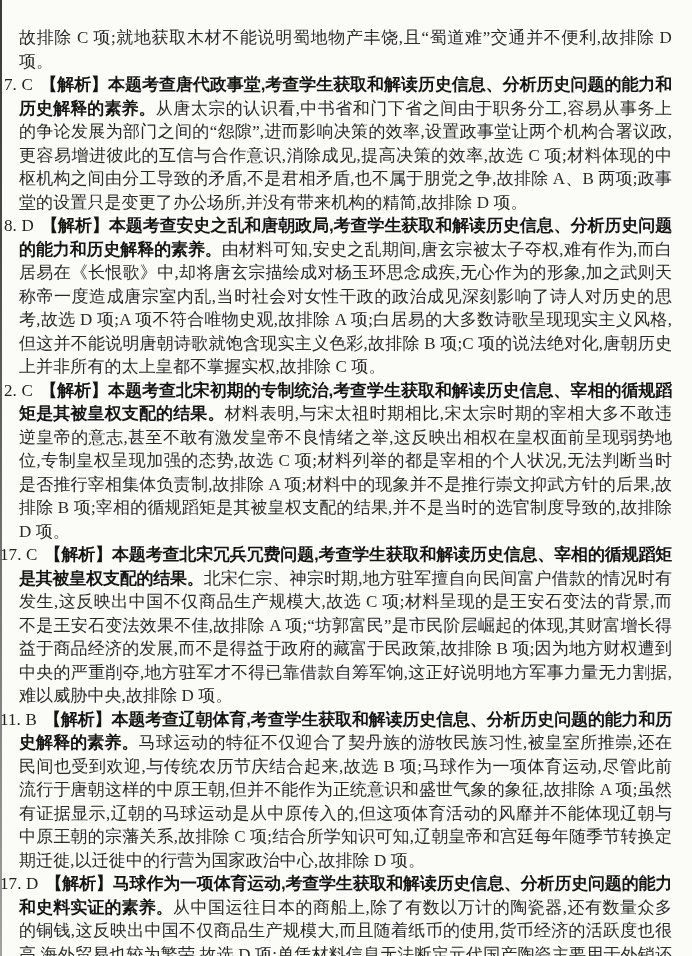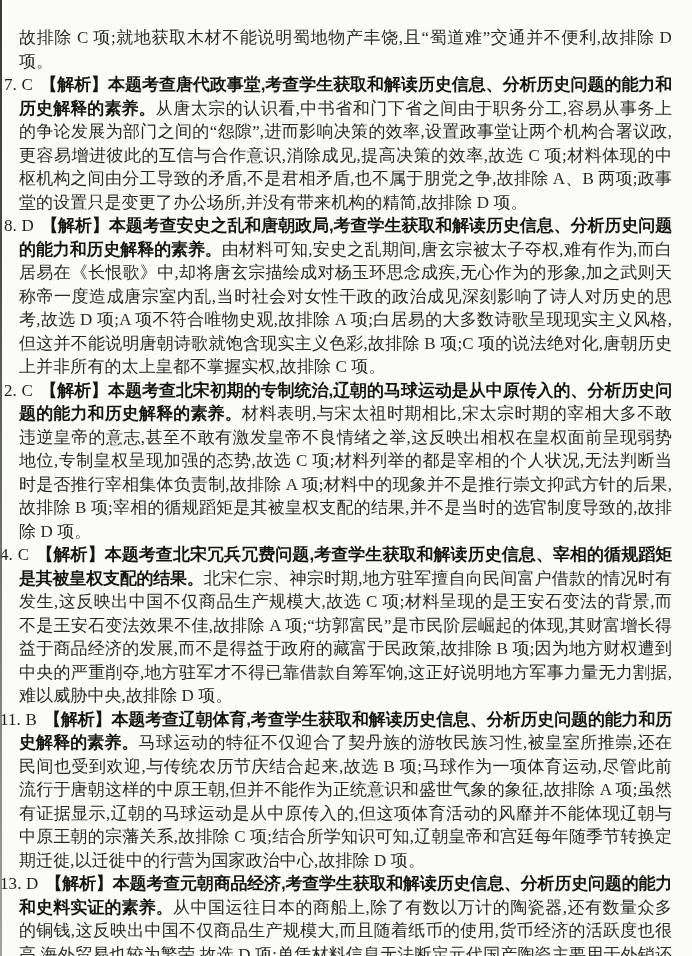--- a/index.html
+++ b/index.html
@@ -44,20 +44,20 @@
 
 <div class="page">
   <div class="scan-edge"></div>
 
   <p class="cont">故排除 C 项;就地获取木材不能说明蜀地物产丰饶,且“蜀道难”交通并不便利,故排除 D 项。</p>
 
   <p class="item d1"><span class="label">7. C</span><span class="tag">【解析】</span><span class="lead">本题考查唐代政事堂,考查学生获取和解读历史信息、分析历史问题的能力和历史解释的素养。</span><span class="body">从唐太宗的认识看,中书省和门下省之间由于职务分工,容易从事务上的争论发展为部门之间的“怨隙”,进而影响决策的效率,设置政事堂让两个机构合署议政,更容易增进彼此的互信与合作意识,消除成见,提高决策的效率,故选 C 项;材料体现的中枢机构之间由分工导致的矛盾,不是君相矛盾,也不属于朋党之争,故排除 A、B 两项;政事堂的设置只是变更了办公场所,并没有带来机构的精简,故排除 D 项。</span></p>
 
   <p class="item d1"><span class="label">8. D</span><span class="tag">【解析】</span><span class="lead">本题考查安史之乱和唐朝政局,考查学生获取和解读历史信息、分析历史问题的能力和历史解释的素养。</span><span class="body">由材料可知,安史之乱期间,唐玄宗被太子夺权,难有作为,而白居易在《长恨歌》中,却将唐玄宗描绘成对杨玉环思念成疾,无心作为的形象,加之武则天称帝一度造成唐宗室内乱,当时社会对女性干政的政治成见深刻影响了诗人对历史的思考,故选 D 项;A 项不符合唯物史观,故排除 A 项;白居易的大多数诗歌呈现现实主义风格,但这并不能说明唐朝诗歌就饱含现实主义色彩,故排除 B 项;C 项的说法绝对化,唐朝历史上并非所有的太上皇都不掌握实权,故排除 C 项。</span></p>
 
-  <p class="item d1"><span class="label">2. C</span><span class="tag">【解析】</span><span class="lead">本题考查北宋初期的专制统治,辽朝的马球运动是从中原传入的、分析历史问题的能力和历史解释的素养。</span><span class="body">材料表明,与宋太祖时期相比,宋太宗时期的宰相大多不敢违逆皇帝的意志,甚至不敢有激发皇帝不良情绪之举,这反映出相权在皇权面前呈现弱势地位,专制皇权呈现加强的态势,故选 C 项;材料列举的都是宰相的个人状况,无法判断当时是否推行宰相集体负责制,故排除 A 项;材料中的现象并不是推行崇文抑武方针的后果,故排除 B 项;宰相的循规蹈矩是其被皇权支配的结果,并不是当时的选官制度导致的,故排除 D 项。</span></p>
+  <p class="item d1"><span class="label">2. C</span><span class="tag">【解析】</span><span class="lead">本题考查北宋初期的专制统治,考查学生获取和解读历史信息、宰相的循规蹈矩是其被皇权支配的结果。</span><span class="body">材料表明,与宋太祖时期相比,宋太宗时期的宰相大多不敢违逆皇帝的意志,甚至不敢有激发皇帝不良情绪之举,这反映出相权在皇权面前呈现弱势地位,专制皇权呈现加强的态势,故选 C 项;材料列举的都是宰相的个人状况,无法判断当时是否推行宰相集体负责制,故排除 A 项;材料中的现象并不是推行崇文抑武方针的后果,故排除 B 项;宰相的循规蹈矩是其被皇权支配的结果,并不是当时的选官制度导致的,故排除 D 项。</span></p>
 
-  <p class="item d2"><span class="label">4. C</span><span class="tag">【解析】</span><span class="lead">本题考查北宋冗兵冗费问题,考查学生获取和解读历史信息、宰相的循规蹈矩是其被皇权支配的结果。</span><span class="body">北宋仁宗、神宗时期,地方驻军擅自向民间富户借款的情况时有发生,这反映出中国不仅商品生产规模大,故选 C 项;材料呈现的是王安石变法的背景,而不是王安石变法效果不佳,故排除 A 项;“坊郭富民”是市民阶层崛起的体现,其财富增长得益于商品经济的发展,而不是得益于政府的藏富于民政策,故排除 B 项;因为地方财权遭到中央的严重削夺,地方驻军才不得已靠借款自筹军饷,这正好说明地方军事力量无力割据,难以威胁中央,故排除 D 项。</span></p>
+  <p class="item d2"><span class="label">17. C</span><span class="tag">【解析】</span><span class="lead">本题考查北宋冗兵冗费问题,考查学生获取和解读历史信息、宰相的循规蹈矩是其被皇权支配的结果。</span><span class="body">北宋仁宗、神宗时期,地方驻军擅自向民间富户借款的情况时有发生,这反映出中国不仅商品生产规模大,故选 C 项;材料呈现的是王安石变法的背景,而不是王安石变法效果不佳,故排除 A 项;“坊郭富民”是市民阶层崛起的体现,其财富增长得益于商品经济的发展,而不是得益于政府的藏富于民政策,故排除 B 项;因为地方财权遭到中央的严重削夺,地方驻军才不得已靠借款自筹军饷,这正好说明地方军事力量无力割据,难以威胁中央,故排除 D 项。</span></p>
 
   <p class="item d2"><span class="label">11. B</span><span class="tag">【解析】</span><span class="lead">本题考查辽朝体育,考查学生获取和解读历史信息、分析历史问题的能力和历史解释的素养。</span><span class="body">马球运动的特征不仅迎合了契丹族的游牧民族习性,被皇室所推崇,还在民间也受到欢迎,与传统农历节庆结合起来,故选 B 项;马球作为一项体育运动,尽管此前流行于唐朝这样的中原王朝,但并不能作为正统意识和盛世气象的象征,故排除 A 项;虽然有证据显示,辽朝的马球运动是从中原传入的,但这项体育活动的风靡并不能体现辽朝与中原王朝的宗藩关系,故排除 C 项;结合所学知识可知,辽朝皇帝和宫廷每年随季节转换定期迁徙,以迁徙中的行营为国家政治中心,故排除 D 项。</span></p>
 
-  <p class="item d2"><span class="label">13. D</span><span class="tag">【解析】</span><span class="lead">本题考查元朝商品经济,考查学生获取和解读历史信息、分析历史问题的能力和史料实证的素养。</span><span class="body">从中国运往日本的商船上,除了有数以万计的陶瓷器,还有数量众多的铜钱,这反映出中国不仅商品生产规模大,而且随着纸币的使用,货币经济的活跃度也很高,海外贸易也较为繁荣,故选 D 项;单凭材料信息无法断定元代国产陶瓷主要用于外销还是供国人使用,故排除 A 项;大量铜钱出口日本,并不能说明中国对日贸易存在逆差,还需要参</span></p>
+  <p class="item d2"><span class="label">17. D</span><span class="tag">【解析】</span><span class="lead">马球作为一项体育运动,考查学生获取和解读历史信息、分析历史问题的能力和史料实证的素养。</span><span class="body">从中国运往日本的商船上,除了有数以万计的陶瓷器,还有数量众多的铜钱,这反映出中国不仅商品生产规模大,而且随着纸币的使用,货币经济的活跃度也很高,海外贸易也较为繁荣,故选 D 项;单凭材料信息无法断定元代国产陶瓷主要用于外销还是供国人使用,故排除 A 项;大量铜钱出口日本,并不能说明中国对日贸易存在逆差,还需要参</span></p>
 </div>
 
 </body></html>

